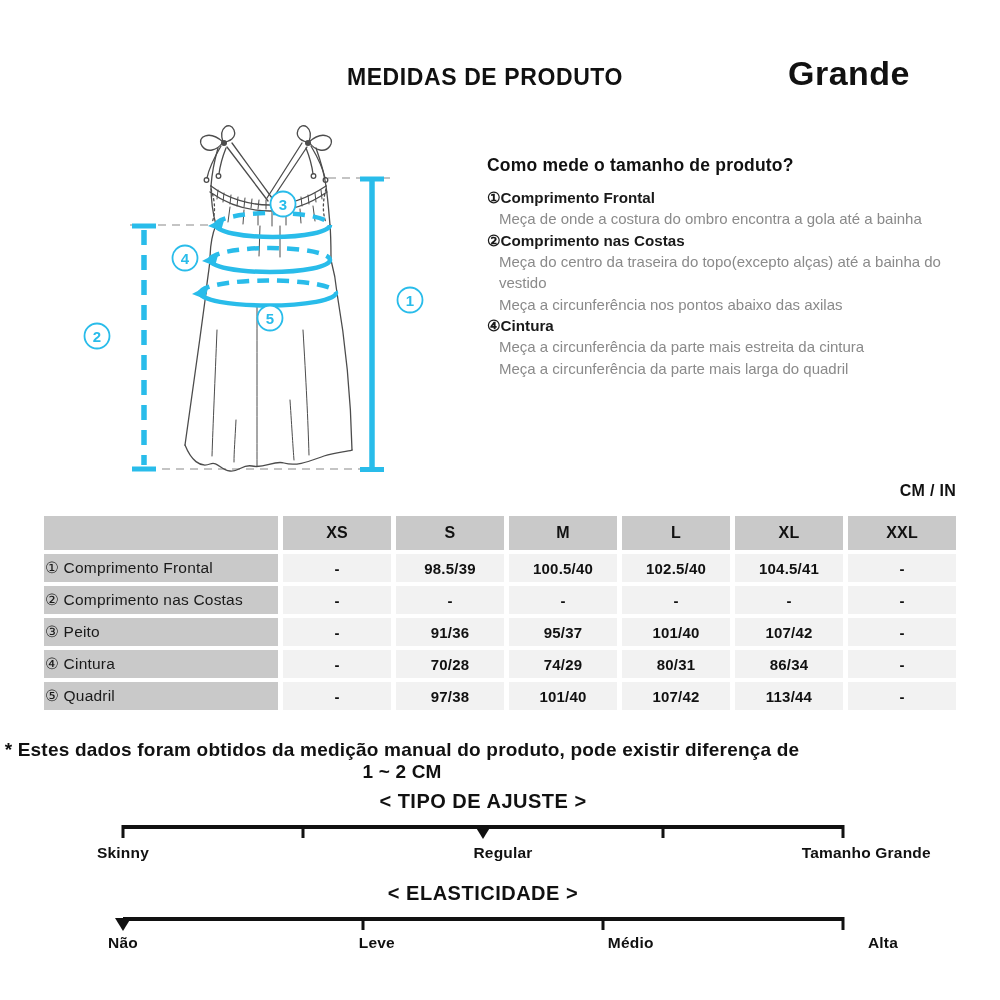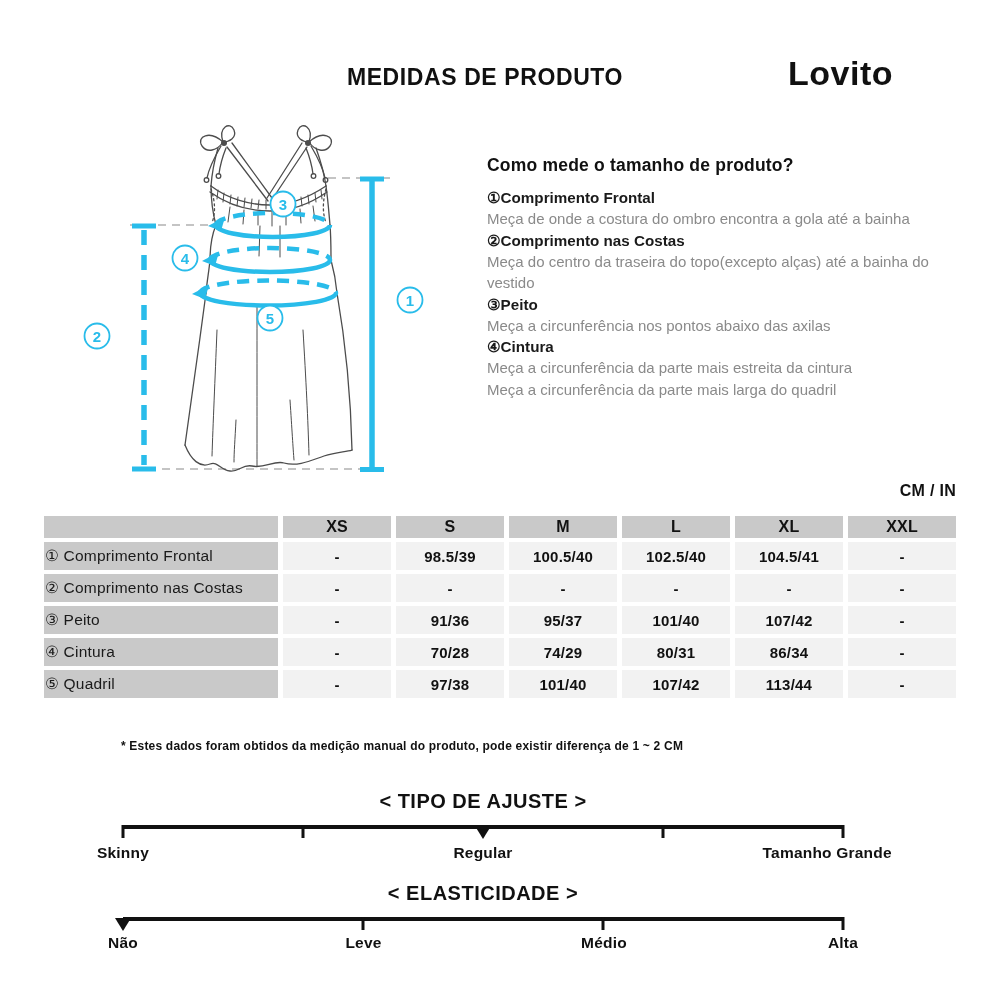--- a/index.html
+++ b/index.html
@@ -9,60 +9,60 @@
 
   
   .title{top:64px;left:485px;transform:translateX(-50%);font-size:23px;font-weight:800;
          letter-spacing:.6px;white-space:nowrap;}
   .brand{top:54px;left:788px;font-size:34px;font-weight:800;letter-spacing:.5px;}
 
   
   .guide{top:155px;left:487px;width:478px;}
   .guide-heading{font-size:17.5px;font-weight:700;letter-spacing:.2px;margin-bottom:11px;}
   .g-label{font-size:15.2px;font-weight:700;line-height:21px;color:#1a1a1a;}
-  .g-desc{font-size:15px;font-weight:400;line-height:21.5px;color:#8a8a8a;}
+  .g-desc{font-size:15px;font-weight:400;line-height:21.5px;color:#8a8a8a;margin-left:12px;}
 
   
   .units{top:482px;left:0;width:956px;text-align:right;font-size:16px;font-weight:700;letter-spacing:.3px;}
 
   
   .size-table{top:516px;left:44px;width:912px;}
   .t-row{display:flex;gap:5px;margin-bottom:4px;}
   .t-cell{background:#f2f2f2;display:flex;align-items:center;justify-content:center;
           font-size:15px;font-weight:700;letter-spacing:.2px;}
-  .t-head .t-cell{background:#c9c9c9;font-size:16px;height:22px;}
+  .t-head .t-cell{background:#c9c9c9;font-size:16px;height:34px;}
   .t-body .t-cell{height:28px;}
   .t-label{flex:0 0 234px;background:#c9c9c9 !important;justify-content:flex-start;
            padding-left:1px;box-sizing:border-box;font-weight:400;font-size:15.5px;color:#1a1a1a;}
   .t-val{flex:1 1 0;}
 
   
-  .footnote{top:739px;left:0;width:804px;text-align:center;font-size:12px;font-weight:700;letter-spacing:.2px;}
+  .footnote{top:739px;left:0;width:804px;text-align:center;font-size:19px;font-weight:700;letter-spacing:.2px;}
 
   
   .scale-title{left:0;width:966px;text-align:center;font-size:20px;font-weight:800;letter-spacing:.5px;}
   .scale-line{left:123px;width:720px;height:3.5px;background:#111;}
   .tick{position:absolute;top:0;width:3px;height:13px;background:#111;transform:translateX(-50%);}
   .marker{position:absolute;top:1px;width:0;height:0;transform:translateX(-50%);
           border-left:8px solid transparent;border-right:8px solid transparent;border-top:13px solid #111;}
-  .scale-labels{left:123px;width:720px;height:20px;}
+  .scale-labels{left:123px;width:720px;height:20px;padding-left:40px;}
   .scale-labels span{position:absolute;transform:translateX(-50%);white-space:nowrap;
           font-size:15.5px;font-weight:700;letter-spacing:.2px;}
 
   
   .diagram{top:100px;left:60px;}
   .diagram text{font-family:"Liberation Sans", sans-serif;font-size:15px;font-weight:600;}
 </style>
 </head>
 <body>
 
 <div class="page">
 
   <div class="abs title">MEDIDAS DE PRODUTO</div>
-  <div class="abs brand">Lovito</div>
+  <div class="abs brand">Grande</div>
 
   <svg class="abs diagram" width="420" height="390" viewBox="0 0 420 390">
 
     <g stroke="#c4c4c4" stroke-width="1.8" stroke-dasharray="8 6" fill="none">
       <path d="M268 78 H330"></path>
       <path d="M70 125 H152"></path>
       <path d="M74 369 H324"></path>
     </g>
 
     <g stroke="#4c4c4c" stroke-width="1.3" fill="none" stroke-linecap="round">
@@ -166,21 +166,20 @@
     </g>
   </svg>
 
   <div class="abs guide">
     <div class="guide-heading">Como mede o tamanho de produto?</div>
     <div id="guide-items">
         <div class="g-label">①Comprimento Frontal</div>
         <div class="g-desc">Meça de onde a costura do ombro encontra a gola até a bainha</div>
         <div class="g-label">②Comprimento nas Costas</div>
         <div class="g-desc">Meça do centro da traseira do topo(excepto alças) até a bainha do vestido</div>
-        <div class="g-label">③Peito</div>
         <div class="g-desc">Meça a circunferência nos pontos abaixo das axilas</div>
         <div class="g-label">④Cintura</div>
         <div class="g-desc">Meça a circunferência da parte mais estreita da cintura</div>
         <div class="g-desc">Meça a circunferência da parte mais larga do quadril</div>
       </div>
   </div>
 
   <div class="abs units">CM / IN</div>
 
   <div class="abs size-table">

